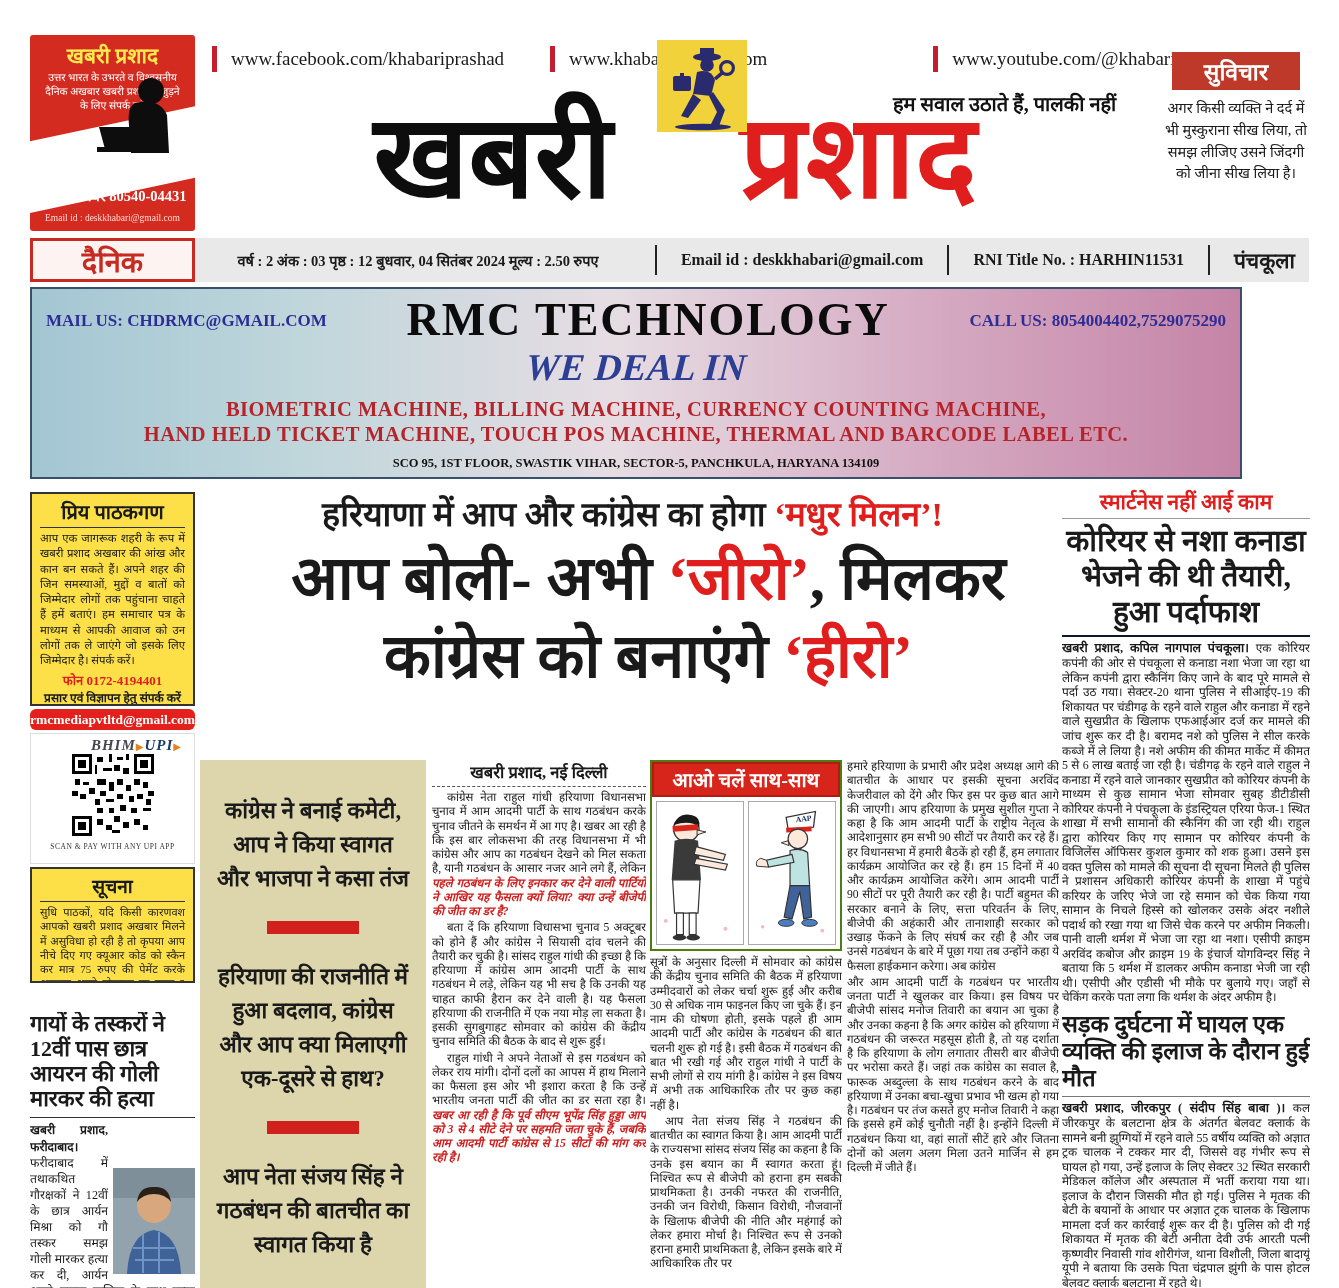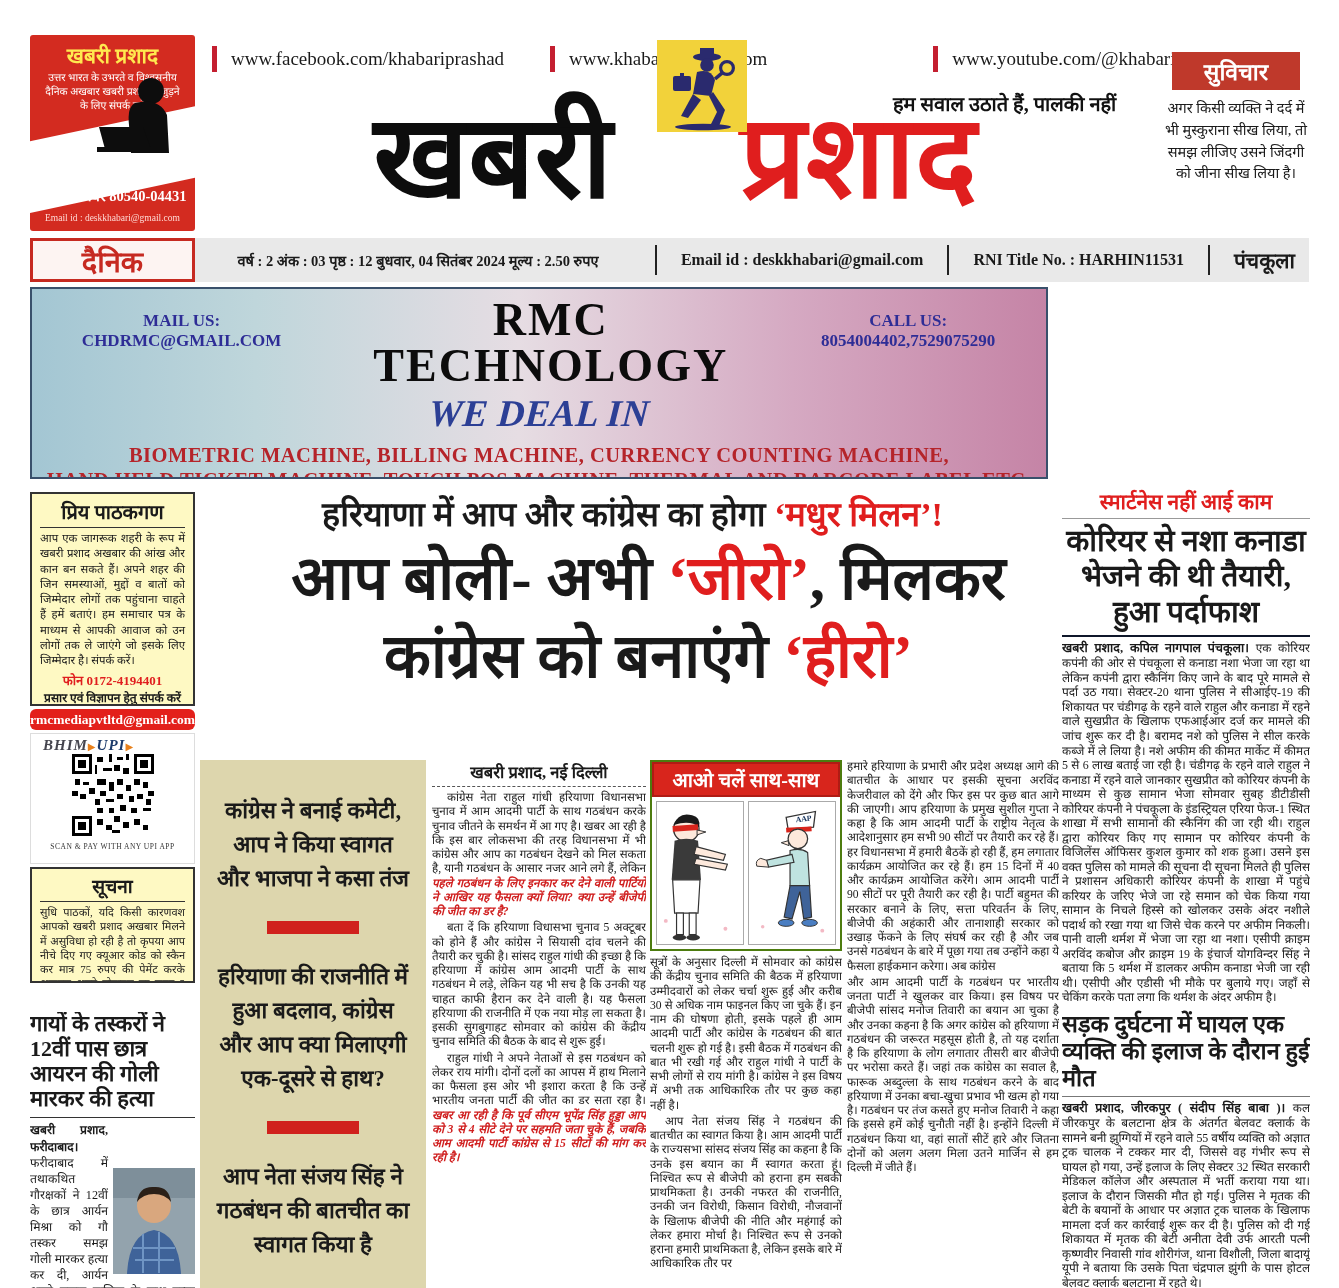--- a/index.html
+++ b/index.html
@@ -32,43 +32,43 @@
   .daily-box{left:30px;top:238px;width:165px;height:44px;background:#fdf4f2;border:3px solid #c62a21;
              box-sizing:border-box;color:#c62a21;font-weight:bold;font-size:29px;display:flex;
              align-items:center;justify-content:center;}
   .info-bar{left:195px;top:238px;width:1114px;height:44px;background:#e9e9e9;display:flex;
             align-items:center;font-size:15px;}
   .info-issue{flex:1;text-align:center;font-weight:bold;font-size:14.5px;}
   .info-sep{width:2px;height:30px;background:#222;margin:0 14px;}
   .info-email,.info-rni{font-weight:bold;font-size:16px;padding:0 10px;}
   .info-city{font-weight:bold;font-size:21px;padding:0 14px 0 10px;}
   
-  .ad{left:30px;top:287px;width:1018px;height:192px;box-sizing:border-box;border:2px solid #39506b;
+  .ad{left:30px;top:287px;width:1212px;height:192px;box-sizing:border-box;border:2px solid #39506b;
       background:linear-gradient(90deg,#a3c6d3 0%,#bfd6db 22%,#e6dde3 48%,#d5a9c2 75%,#c584a6 100%);
       text-align:center;overflow:hidden;}
   .ad-row1{display:flex;align-items:flex-start;justify-content:space-between;padding:8px 14px 0 14px;}
   .ad-mail,.ad-call{font-weight:bold;color:#2e2d96;font-size:17px;margin-top:14px;}
   .ad-title{font-size:46px;font-weight:bold;color:#0c0c0c;letter-spacing:2px;line-height:1;}
   .ad-deal{font-size:38px;font-style:italic;color:#2c3f95;font-weight:bold;margin-top:2px;
            font-family:"Liberation Serif",serif;transform:skewX(-4deg);}
   .ad-line{color:#b5242a;font-weight:bold;font-size:20.5px;margin-top:9px;letter-spacing:.5px;}
   .ad-addr{color:#111;font-weight:bold;font-size:12.5px;margin-top:10px;}
   
-  .sb-box{box-sizing:border-box;border:2px solid #333;background:#fef9c3;padding:4px 8px;overflow:hidden;}
+  .sb-box{box-sizing:border-box;border:2px solid #333;background:#fde047;padding:4px 8px;overflow:hidden;}
   .sb-readers{left:30px;top:492px;width:165px;height:214px;}
   .sb-title{text-align:center;font-weight:bold;font-size:20px;border-bottom:1px solid #333;
             padding-bottom:2px;margin-bottom:3px;}
   .sb-body{font-size:11.4px;line-height:1.34;text-align:justify;}
   .sb-phone{color:#e01e1e;font-weight:bold;text-align:center;font-size:13px;margin-top:2px;}
   .sb-note{font-weight:bold;text-align:center;font-size:12px;}
   .sb-emailbar{left:30px;top:709px;width:165px;height:21px;background:#e3201b;color:#fff;
                font-weight:bold;font-size:13.5px;display:flex;align-items:center;justify-content:center;border-radius:6px;}
   .sb-qr{left:30px;top:733px;width:165px;height:131px;background:#fff;border:1px solid #ddd;
          box-sizing:border-box;text-align:center;padding-top:3px;}
-  .pay-logos{display:flex;justify-content:flex-start;align-items:center;padding:0 12px;}
+  .pay-logos{display:flex;justify-content:flex-end;align-items:center;padding:0 12px;}
   .bhim{font-weight:900;font-style:italic;font-size:15px;color:#45454e;letter-spacing:1px;}
   .upi{font-weight:900;font-style:italic;font-size:15px;color:#1b3a6b;letter-spacing:1px;}
   .logo-tri{color:#e8811c;font-size:10px;}
   .scan-note{font-size:7.5px;letter-spacing:.5px;color:#333;margin-top:2px;}
   .sb-notice{left:30px;top:867px;width:165px;height:116px;}
   .sb-story{left:30px;top:1012px;width:165px;height:276px;overflow:hidden;}
   .sb-story-h{font-weight:bold;font-size:22px;line-height:1.13;border-bottom:1.5px solid #333;
               padding-bottom:6px;margin-bottom:4px;}
   .sb-story-b{font-size:12.2px;line-height:1.32;text-align:justify;}
   .story-photo{float:right;width:82px;height:106px;margin:46px 0 2px 5px;}

